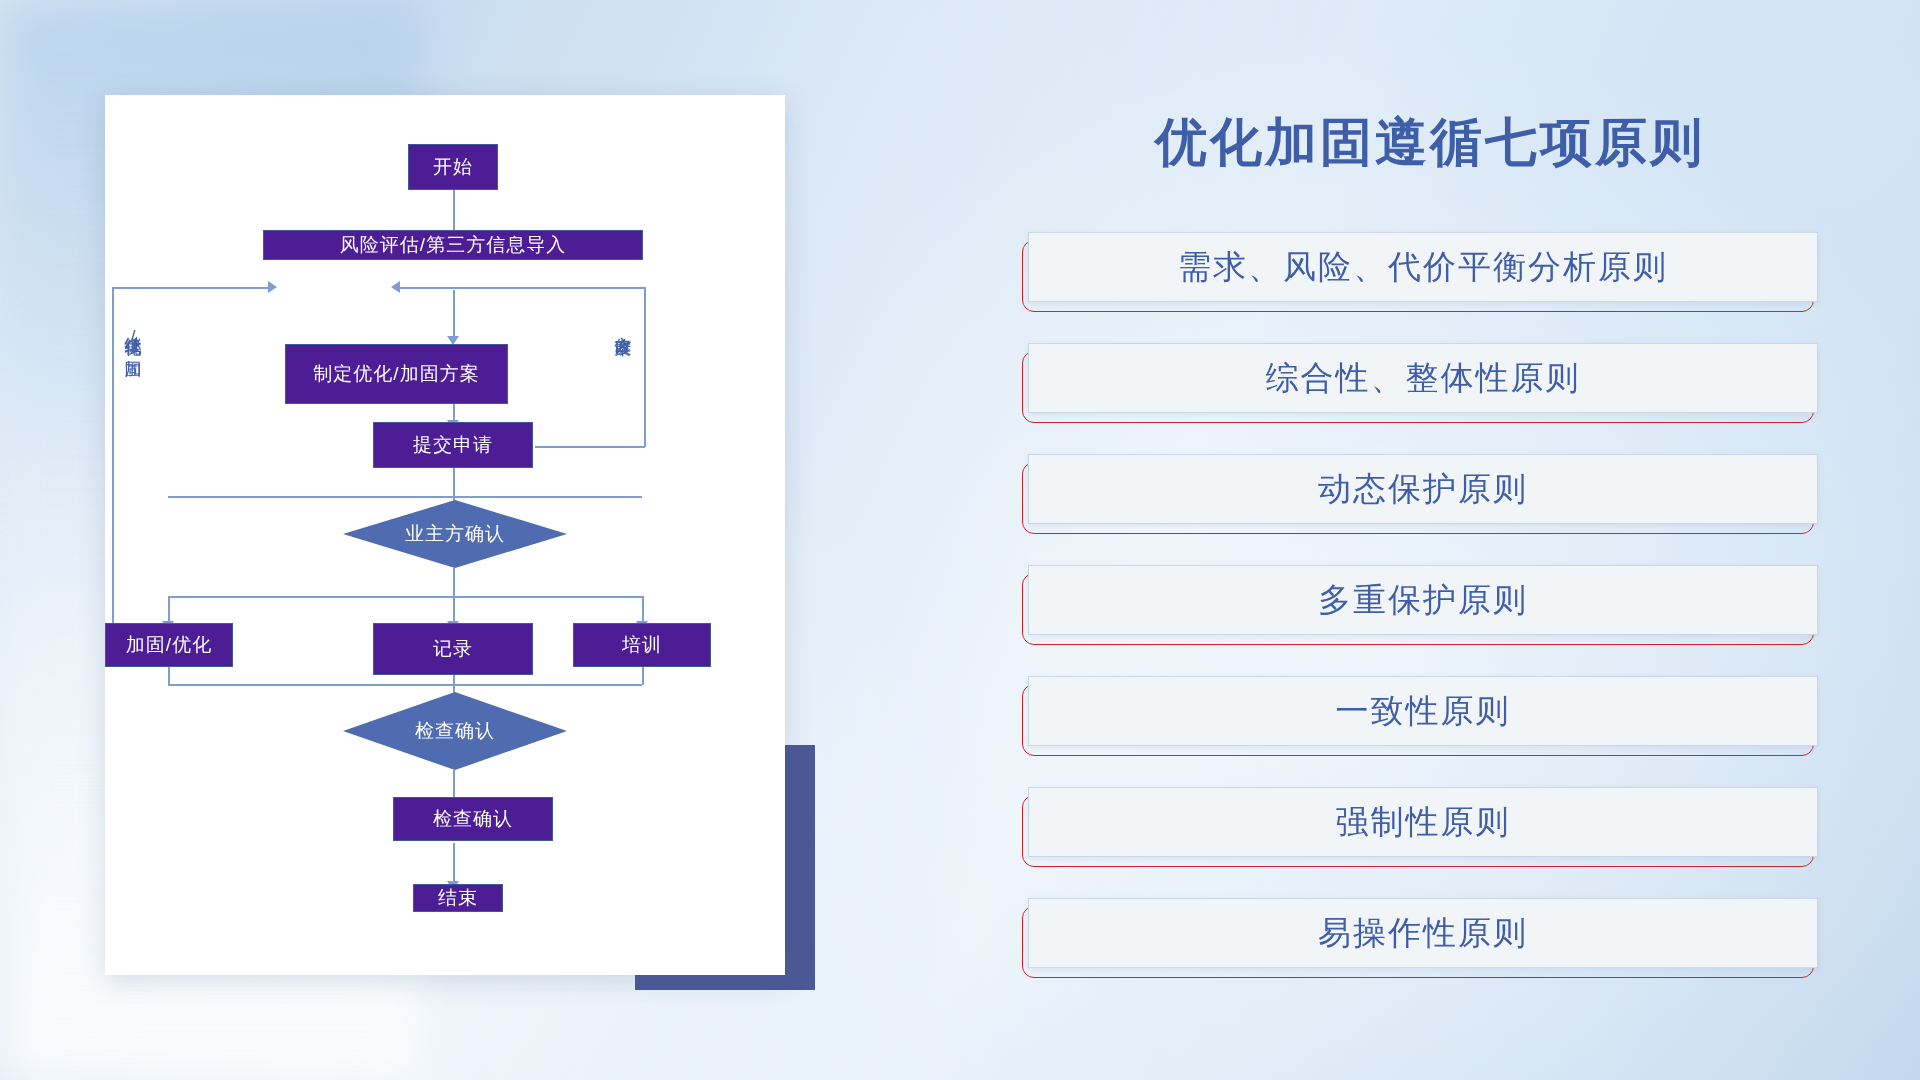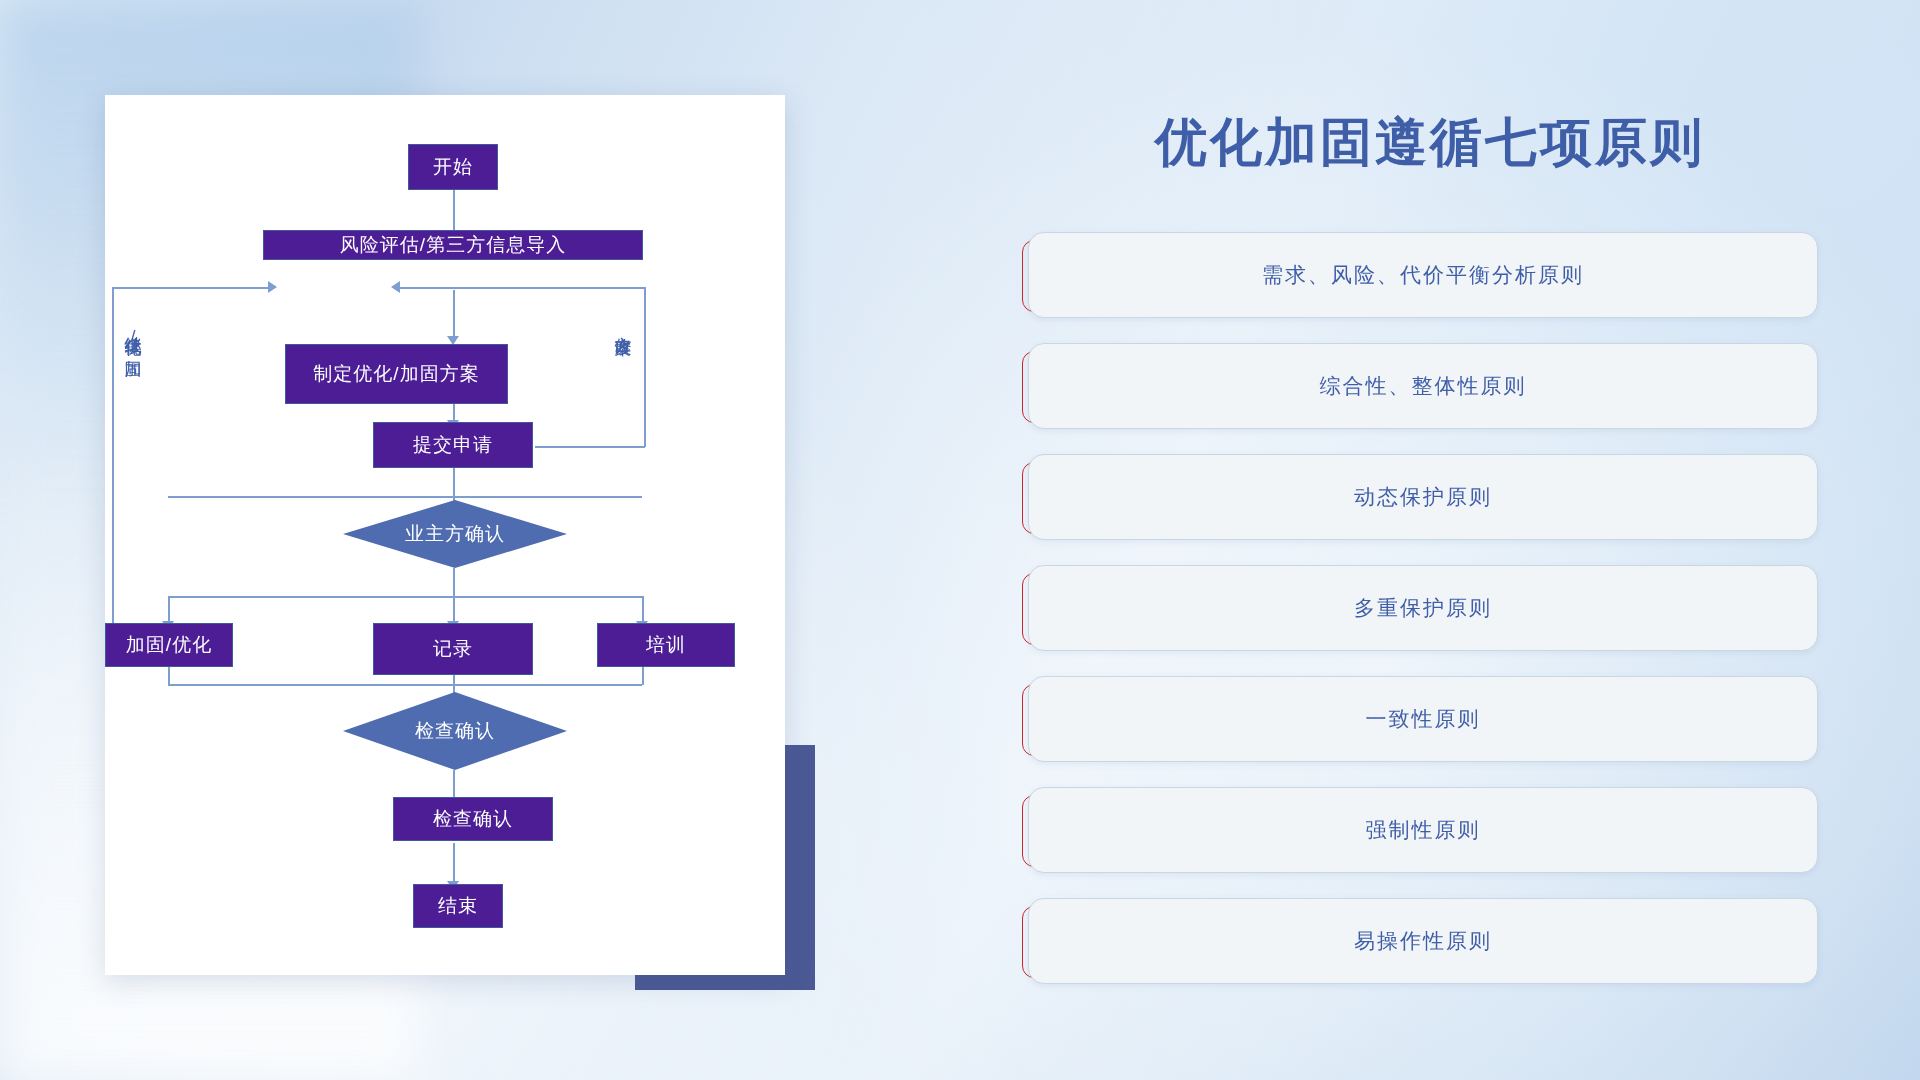--- a/index.html
+++ b/index.html
@@ -151,27 +151,27 @@
     height: 70px;
     border: 1.6px solid #d1232a;
     border-radius: 12px;
     background: transparent;
   }
   .pill {
     position: absolute;
     left: 6px;
     top: 0;
     width: 790px;
-    height: 86px;
+    height: 70px;
     box-sizing: border-box;
     background: #f2f5f8;
     border: 1px solid #c9d6e3;
-    border-radius: 16px;
+    border-radius: 0;
     color: #3f5ea8;
-    font-size: 21px;
+    font-size: 33px;
     letter-spacing: 2px;
     display: flex;
     align-items: center;
     justify-content: center;
     box-shadow: 0 2px 6px rgba(80,110,160,0.10);
   }
 </style>
 </head>
 <body>
 
@@ -250,27 +250,27 @@
     <div class="node" style="left:180px; top:249px; width:223px; height:60px;">制定优化/加固方案</div>
 
     <div class="node" style="left:268px; top:327px; width:160px; height:46px;">提交申请</div>
 
     <div class="diamond" style="left:238px; top:405px; width:224px; height:68px;">业主方确认</div>
 
     <div class="node" style="left:0px; top:528px; width:128px; height:44px;">加固/优化</div>
 
     <div class="node" style="left:268px; top:528px; width:160px; height:52px;">记录</div>
 
-    <div class="node" style="left:492px; top:528px; width:138px; height:44px;">培训</div>
+    <div class="node" style="left:468px; top:528px; width:138px; height:44px;">培训</div>
 
     <div class="diamond" style="left:238px; top:597px; width:224px; height:78px;">检查确认</div>
 
     <div class="node" style="left:288px; top:702px; width:160px; height:44px;">检查确认</div>
 
-    <div class="node" style="left:308px; top:789px; width:90px; height:44px;">结束</div>
+    <div class="node" style="left:308px; top:789px; width:90px; height:28px;">结束</div>
 
     <div class="vlabel" style="left:18px; top:228px; height:140px;">继续优化/加固</div>
 
     <div class="vlabel" style="left:508px; top:228px; height:110px;">方案修改</div>
   </div>
 
   <div class="right-title">优化加固遵循七项原则</div>
 
   <div class="pill-list">
 

